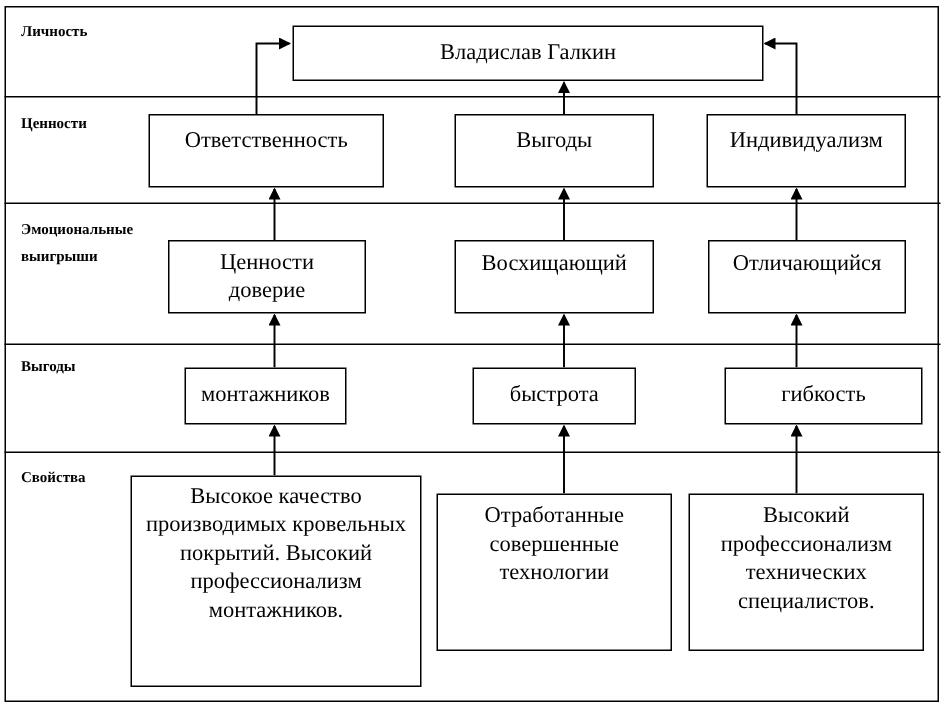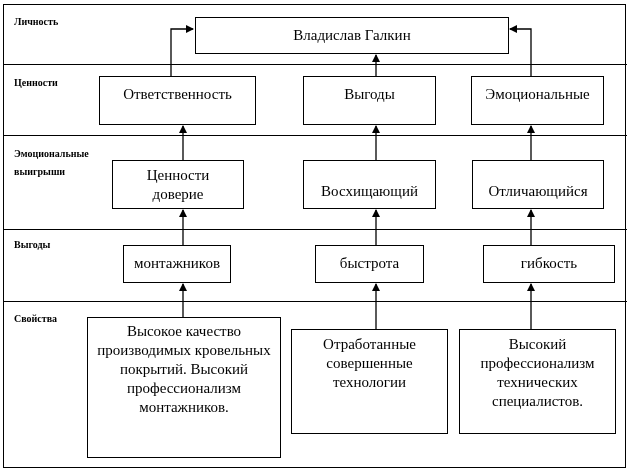--- a/index.html
+++ b/index.html
@@ -4,21 +4,21 @@
 <style>
   html, body { margin: 0; padding: 0; background: #ffffff; }
   body { width: 632px; height: 475px; position: relative; overflow: hidden;
          font-family: "Liberation Serif", "DejaVu Serif", serif; color: #000; }
   .frame { position: absolute; left: 3px; top: 4px; width: 623px; height: 464px;
            border: 1.5px solid #000; box-sizing: border-box; }
   .sep { position: absolute; left: 3px; width: 624px; height: 0; border-top: 1.5px solid #000; }
   .row-label { position: absolute; left: 14px; font-weight: bold; font-size: 10px;
                line-height: 18px; }
   .box { position: absolute; border: 1.3px solid #000; box-sizing: border-box; background: #fff;
-         text-align: center; font-size: 15px; line-height: 19px; padding-top: 21px; }
+         text-align: center; font-size: 15px; line-height: 19px; padding-top: 6px; }
   .box span { display: block; }
   svg.lines { position: absolute; left: 0; top: 0; }
 </style>
 </head>
 <body>
 
 <div class="frame"></div>
 <div class="sep" style="top:64px"></div>
 <div class="sep" style="top:135px"></div>
 <div class="sep" style="top:229px"></div>
@@ -60,21 +60,21 @@
   <span>Владислав Галкин</span>
 </div>
 
 <div class="box" style="left:99px;top:76px;width:157px;height:49px;padding-top:8px">
   <span>Ответственность</span>
 </div>
 <div class="box" style="left:303px;top:76px;width:133px;height:49px;padding-top:8px">
   <span>Выгоды</span>
 </div>
 <div class="box" style="left:471px;top:76px;width:133px;height:49px;padding-top:8px">
-  <span>Эмоциональные</span>
+  <span>Индивидуализм</span>
 </div>
 
 <div class="box" style="left:112px;top:160px;width:132px;height:49px;padding:5px 10px 0">
   <span>Ценности доверие</span>
 </div>
 <div class="box" style="left:303px;top:160px;width:133px;height:49px">
   <span>Восхищающий</span>
 </div>
 <div class="box" style="left:472px;top:160px;width:132px;height:49px">
   <span>Отличающийся</span>

